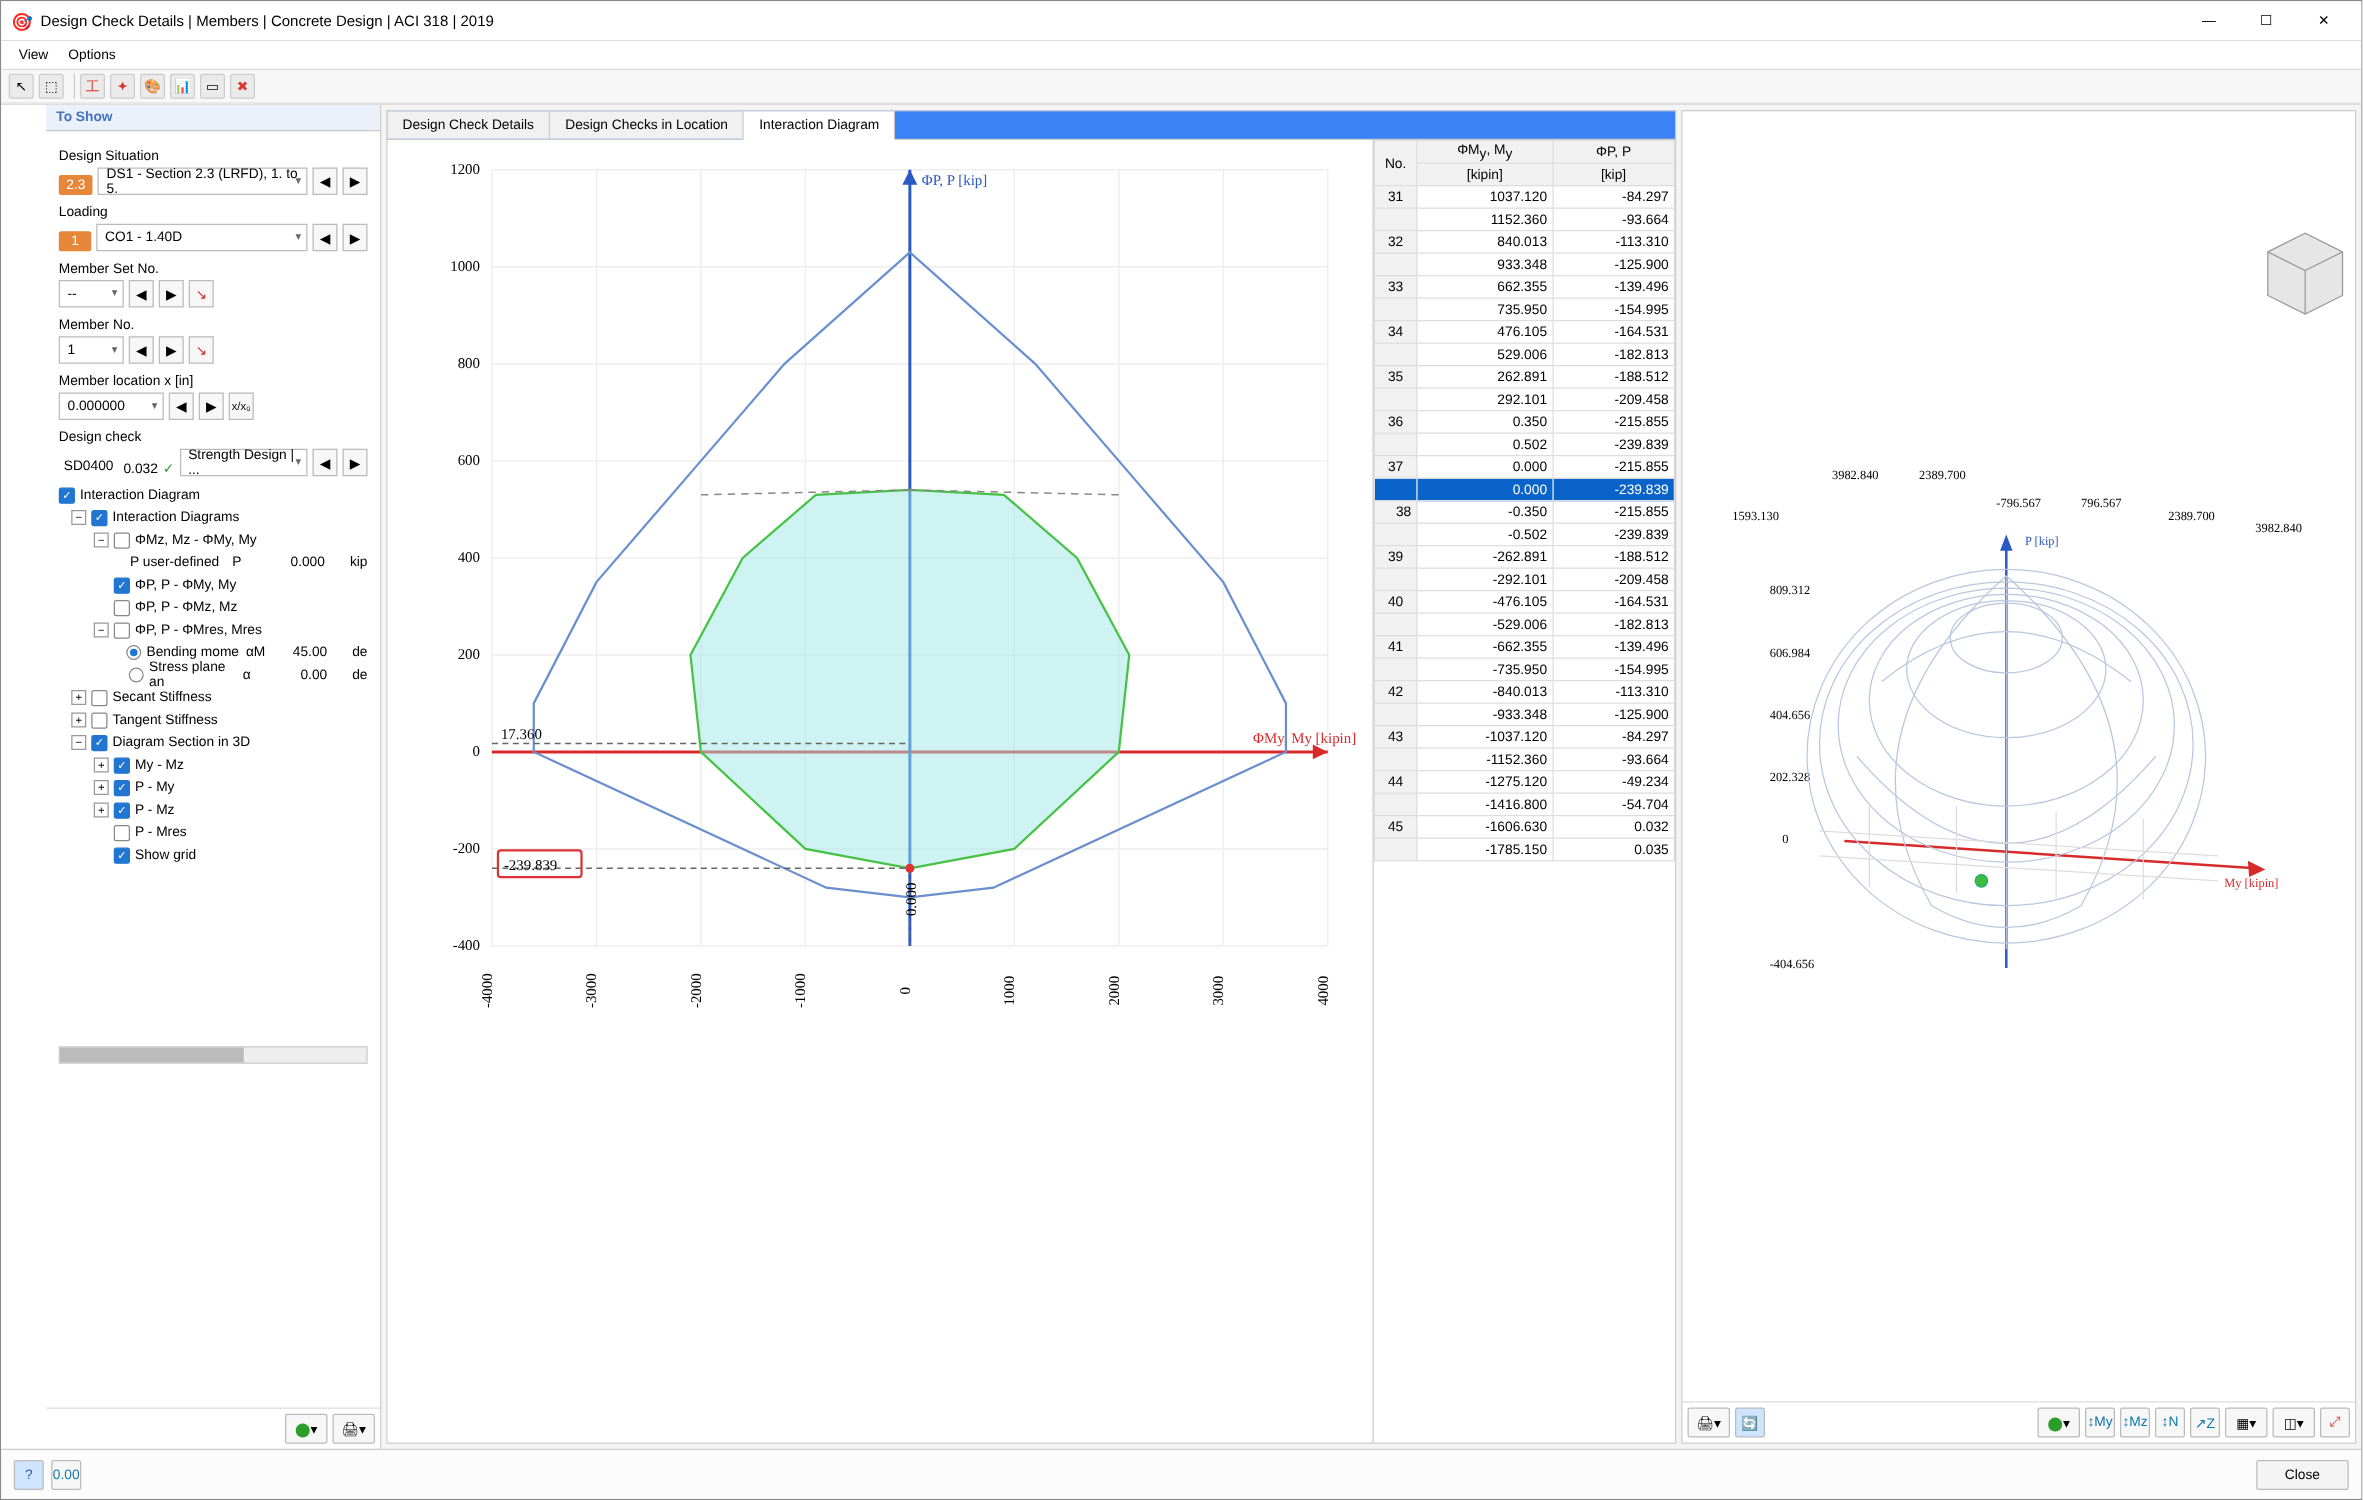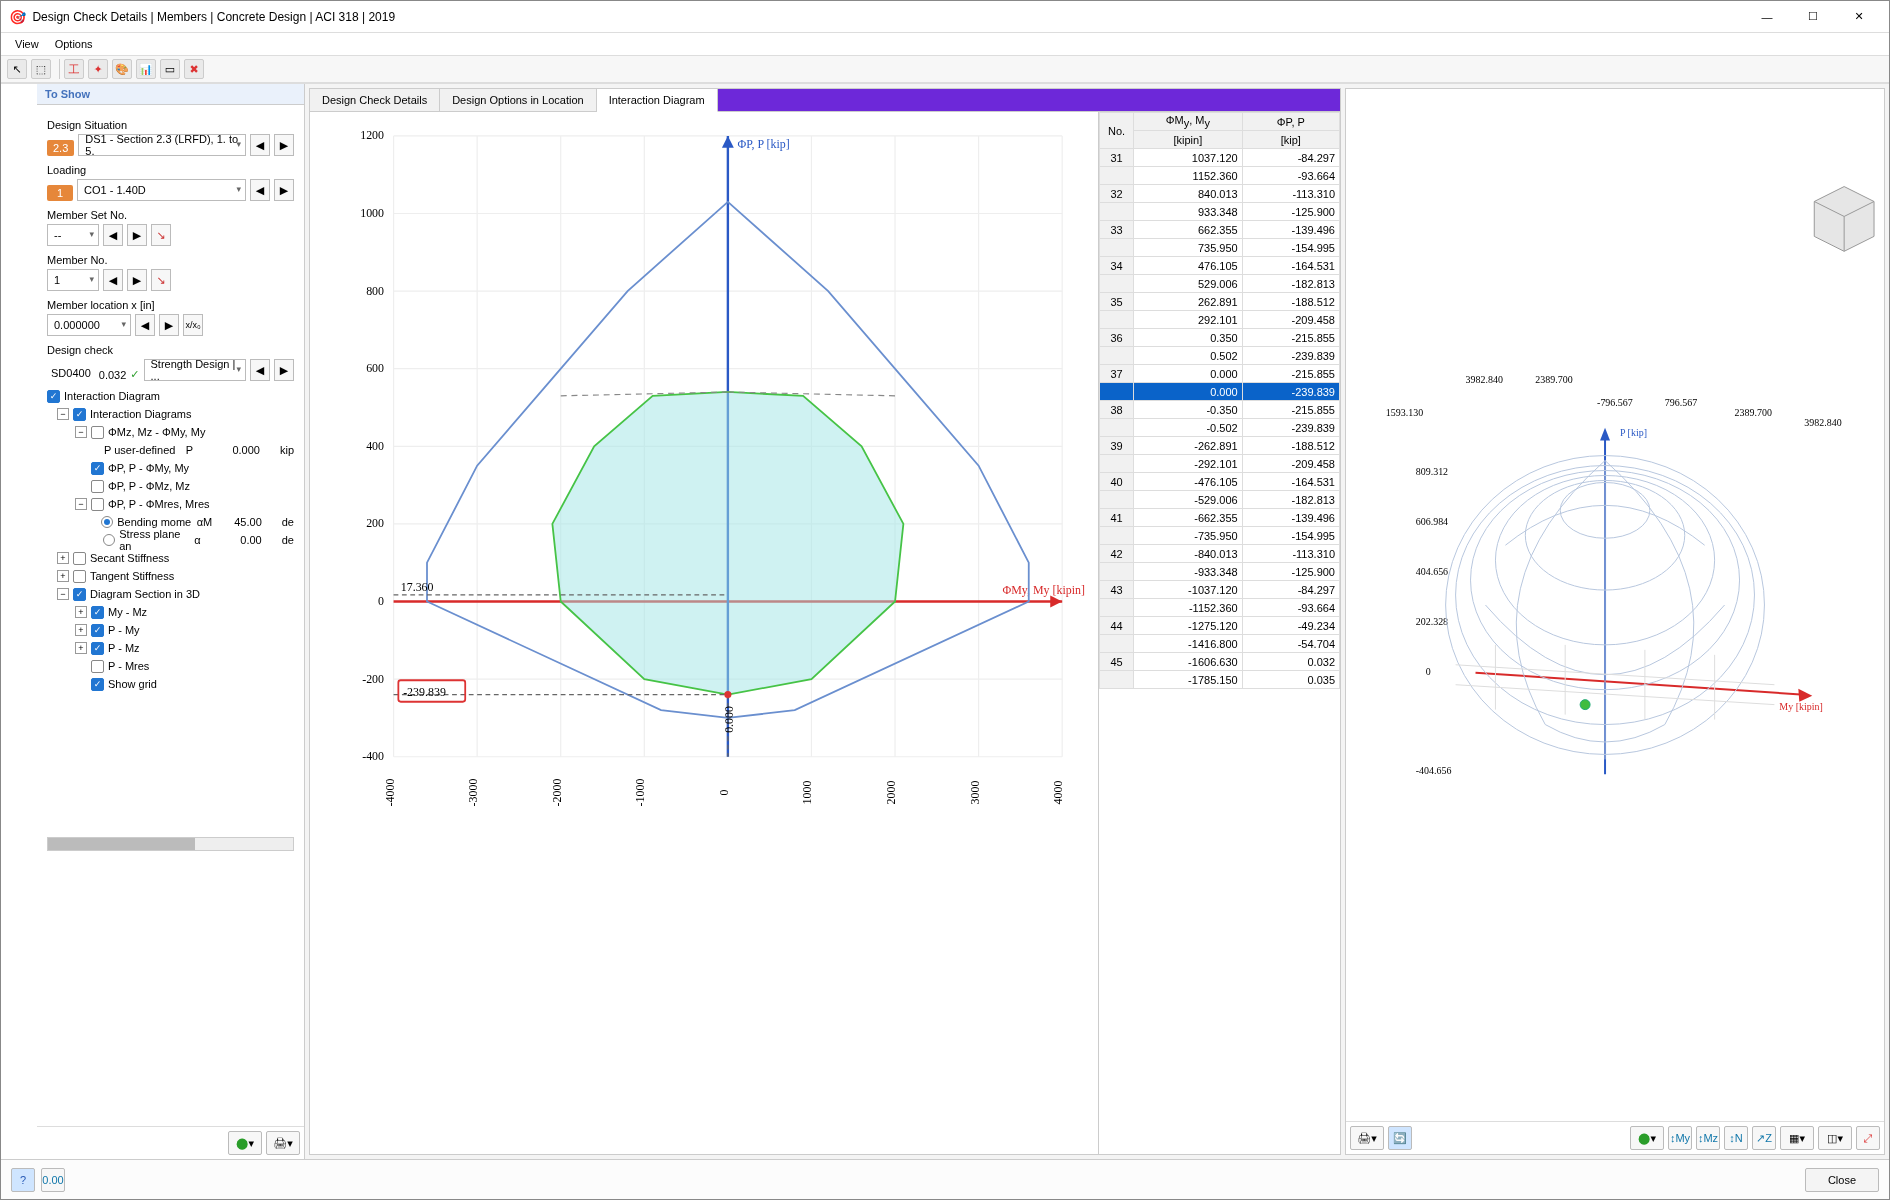--- a/index.html
+++ b/index.html
@@ -20,21 +20,21 @@
   .form-area { flex:1; overflow:auto; padding:6px 10px; }
   .form-label { margin-top:8px; margin-bottom:3px; }
   .row { display:flex; align-items:flex-end; gap:4px; margin-top:3px;}
   .tag { display:inline-block; min-width:26px; padding:2px 6px; text-align:center; color:#fff; border-radius:2px;}
   .tag-orange { background:#e6873a;}
   .select { flex:1; border:1px solid #bbb; background:#fff; height:22px; display:flex; align-items:center; padding:0 6px; position:relative;}
   .dd-arrow { position:absolute; right:4px; top:4px; font-size:9px; color:#666;}
   .small-btn { width:20px; height:22px; border:1px solid #bbb; background:#f7f7f7; display:flex; align-items:center; justify-content:center;}
   .middle-panel { flex:1; background:#fff; margin:4px; border:1px solid #ccc; display:flex; flex-direction:column;}
   .right-panel { width:540px; background:#fff; margin:4px 4px 4px 0; border:1px solid #ccc; display:flex; flex-direction:column;}
-  .tabs { display:flex; border-bottom:1px solid #ccc; background:#6d28d9;}
+  .tabs { display:flex; border-bottom:1px solid #ccc; background:#3b82f6;}
   .tab { padding:5px 12px; border-right:1px solid #ccc; background:#f1f1f1; }
   .tab.active { background:#fff; border-bottom:1px solid #fff; margin-bottom:-1px;}
   .subtitle { padding:4px 8px; color:#444; }
   .chart-table-row { flex:1; display:flex; }
   .chart-box { flex:1; position:relative; }
   .table-box { width:242px; border-left:1px solid #ccc; overflow:auto;}
   table { border-collapse: collapse; width:100%; }
   th, td { border:1px solid #ddd; padding:1px 4px; text-align:right; font-size:11px; height:18px;}
   th { background:#f1f1f1; text-align:center; font-weight:normal;}
   tr.selected td { background:#0a63c9; color:#fff; }
@@ -279,21 +279,21 @@
       </div>
       <div class="left-footer">
         <div class="icon-btn dd"><span style="color:#2a9d2a;">⬤</span>▾</div>
         <div class="icon-btn dd">🖨▾</div>
       </div>
     </div>
 
     <div class="middle-panel">
       <div class="tabs">
         <div class="tab">Design Check Details</div>
-        <div class="tab">Design Options in Location</div>
+        <div class="tab">Design Checks in Location</div>
         <div class="tab active">Interaction Diagram</div>
       </div>
       <div class="chart-table-row">
         <div class="chart-box">
           <svg id="chart-svg" width="100%" height="100%" viewBox="0 0 660 610" preserveAspectRatio="xMidYMin meet">
               <line x1="70" y1="20" x2="70" y2="540" stroke="#eee"></line>
               <text x="70" y="570" text-anchor="middle" transform="rotate(-90 70 570)">-4000</text>
               <line x1="140" y1="20" x2="140" y2="540" stroke="#eee"></line>
               <text x="140" y="570" text-anchor="middle" transform="rotate(-90 140 570)">-3000</text>
               <line x1="210" y1="20" x2="210" y2="540" stroke="#eee"></line>
@@ -426,21 +426,21 @@
                   <td style="text-align: center; background: rgb(241, 241, 241);">37</td>
                   <td>0.000</td>
                   <td>-215.855</td>
                 </tr>
                 <tr class="selected">
                   <td style="text-align: center;"></td>
                   <td>0.000</td>
                   <td>-239.839</td>
                 </tr>
                 <tr>
-                  <td style="text-align: center; background: rgb(241, 241, 241);">38</td>
+                  <td style="background: rgb(241, 241, 241);">38</td>
                   <td>-0.350</td>
                   <td>-215.855</td>
                 </tr>
                 <tr>
                   <td style="text-align: center; background: rgb(241, 241, 241);"></td>
                   <td>-0.502</td>
                   <td>-239.839</td>
                 </tr>
                 <tr>
                   <td style="text-align: center; background: rgb(241, 241, 241);">39</td>

